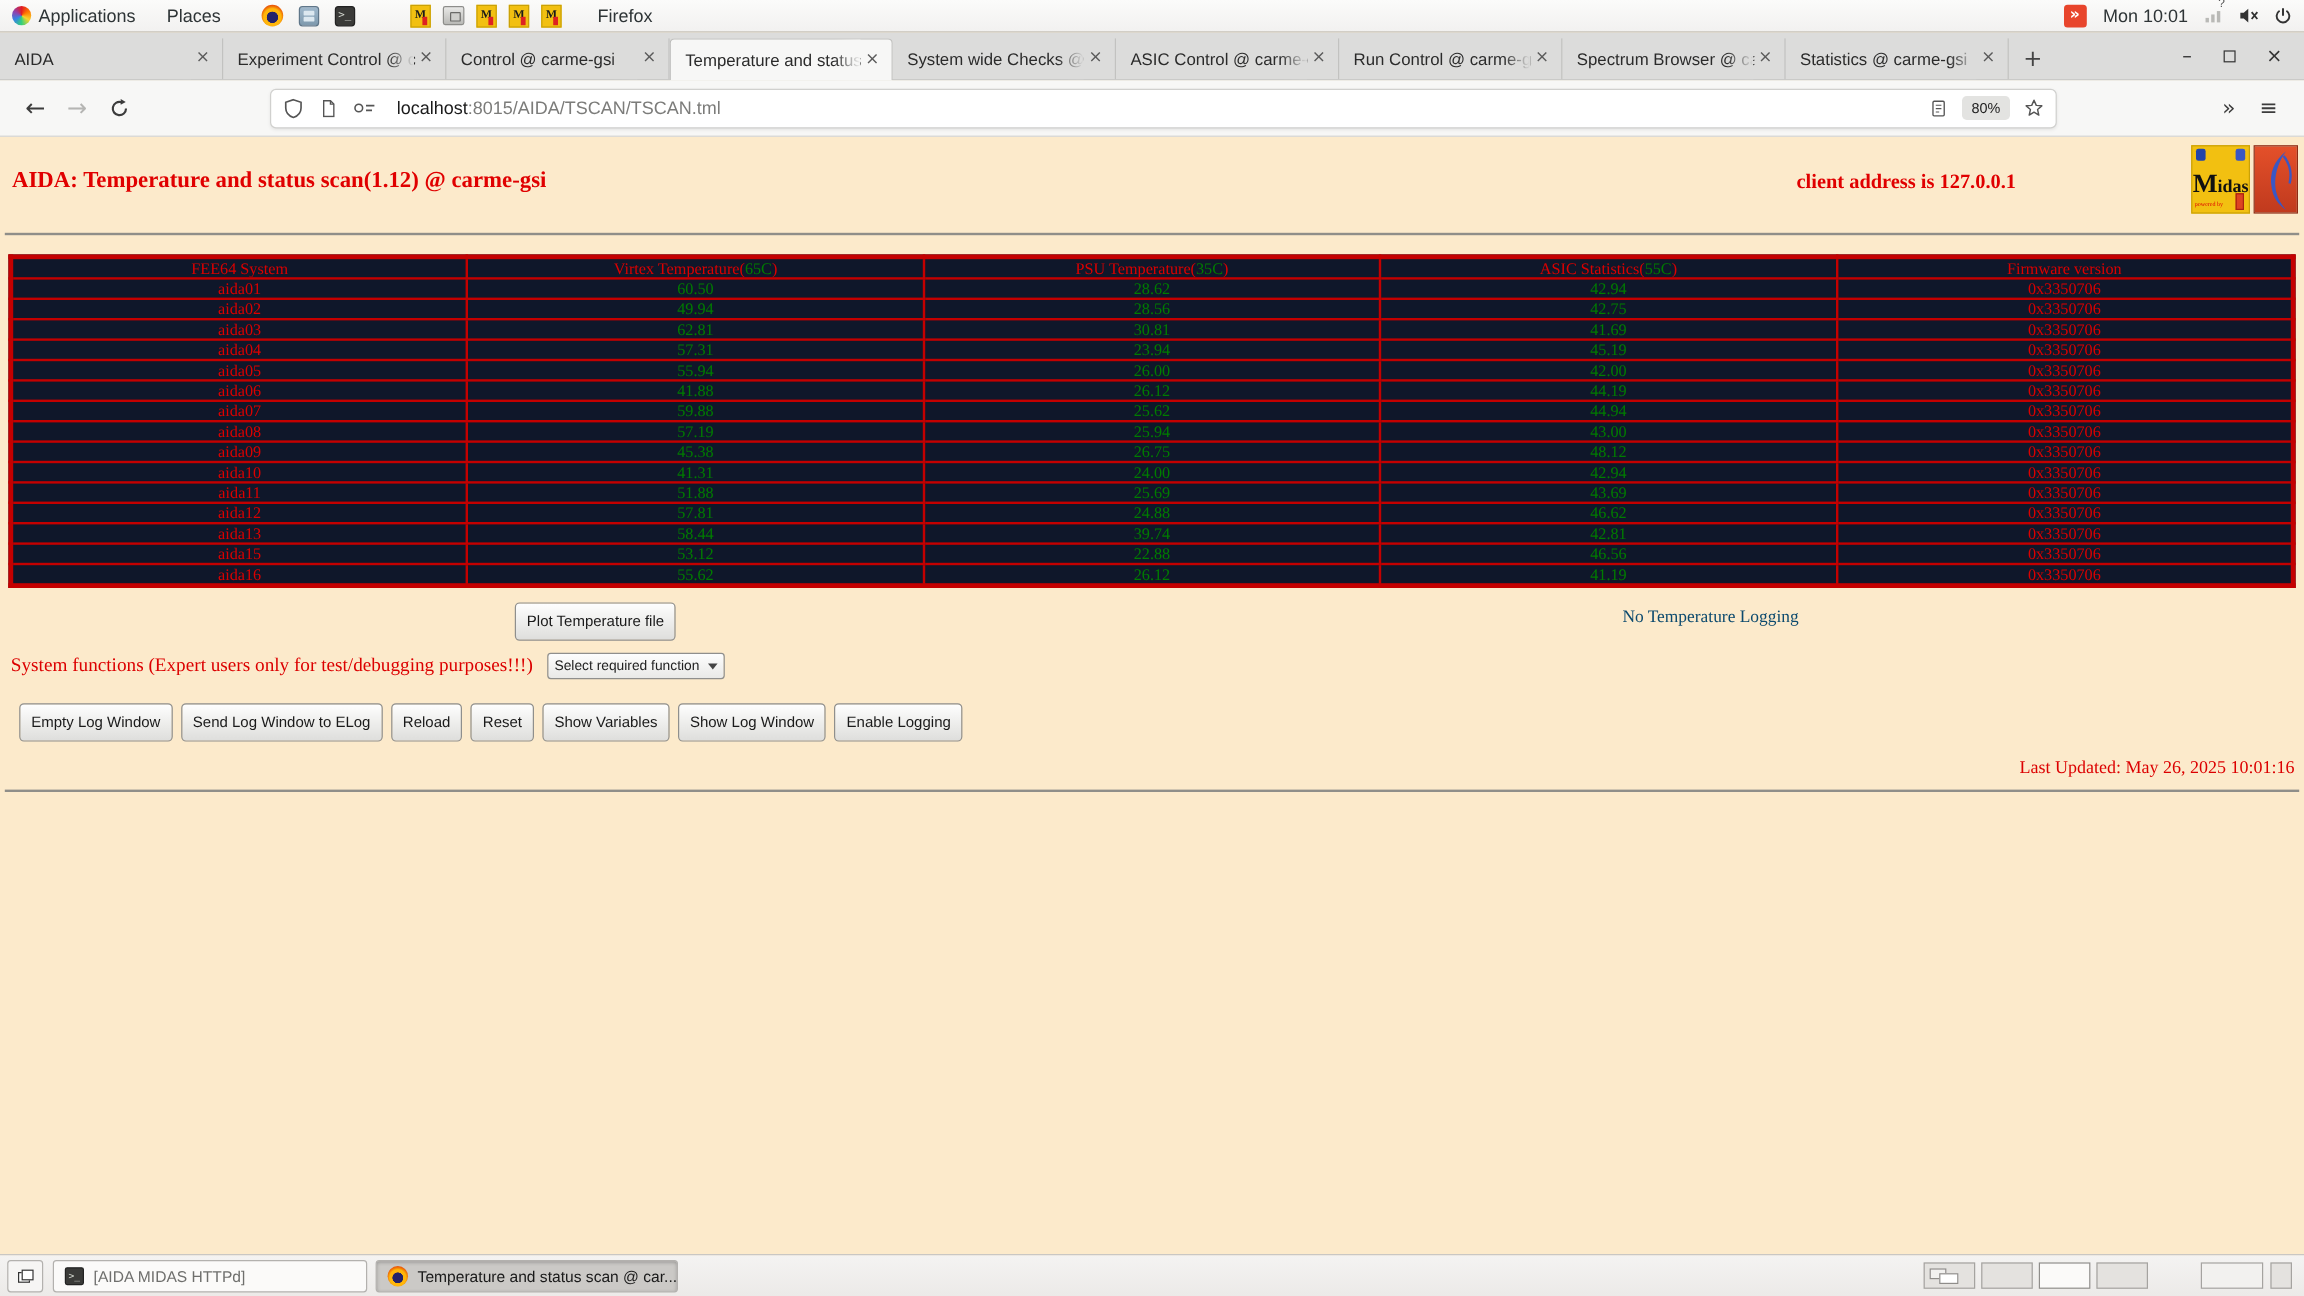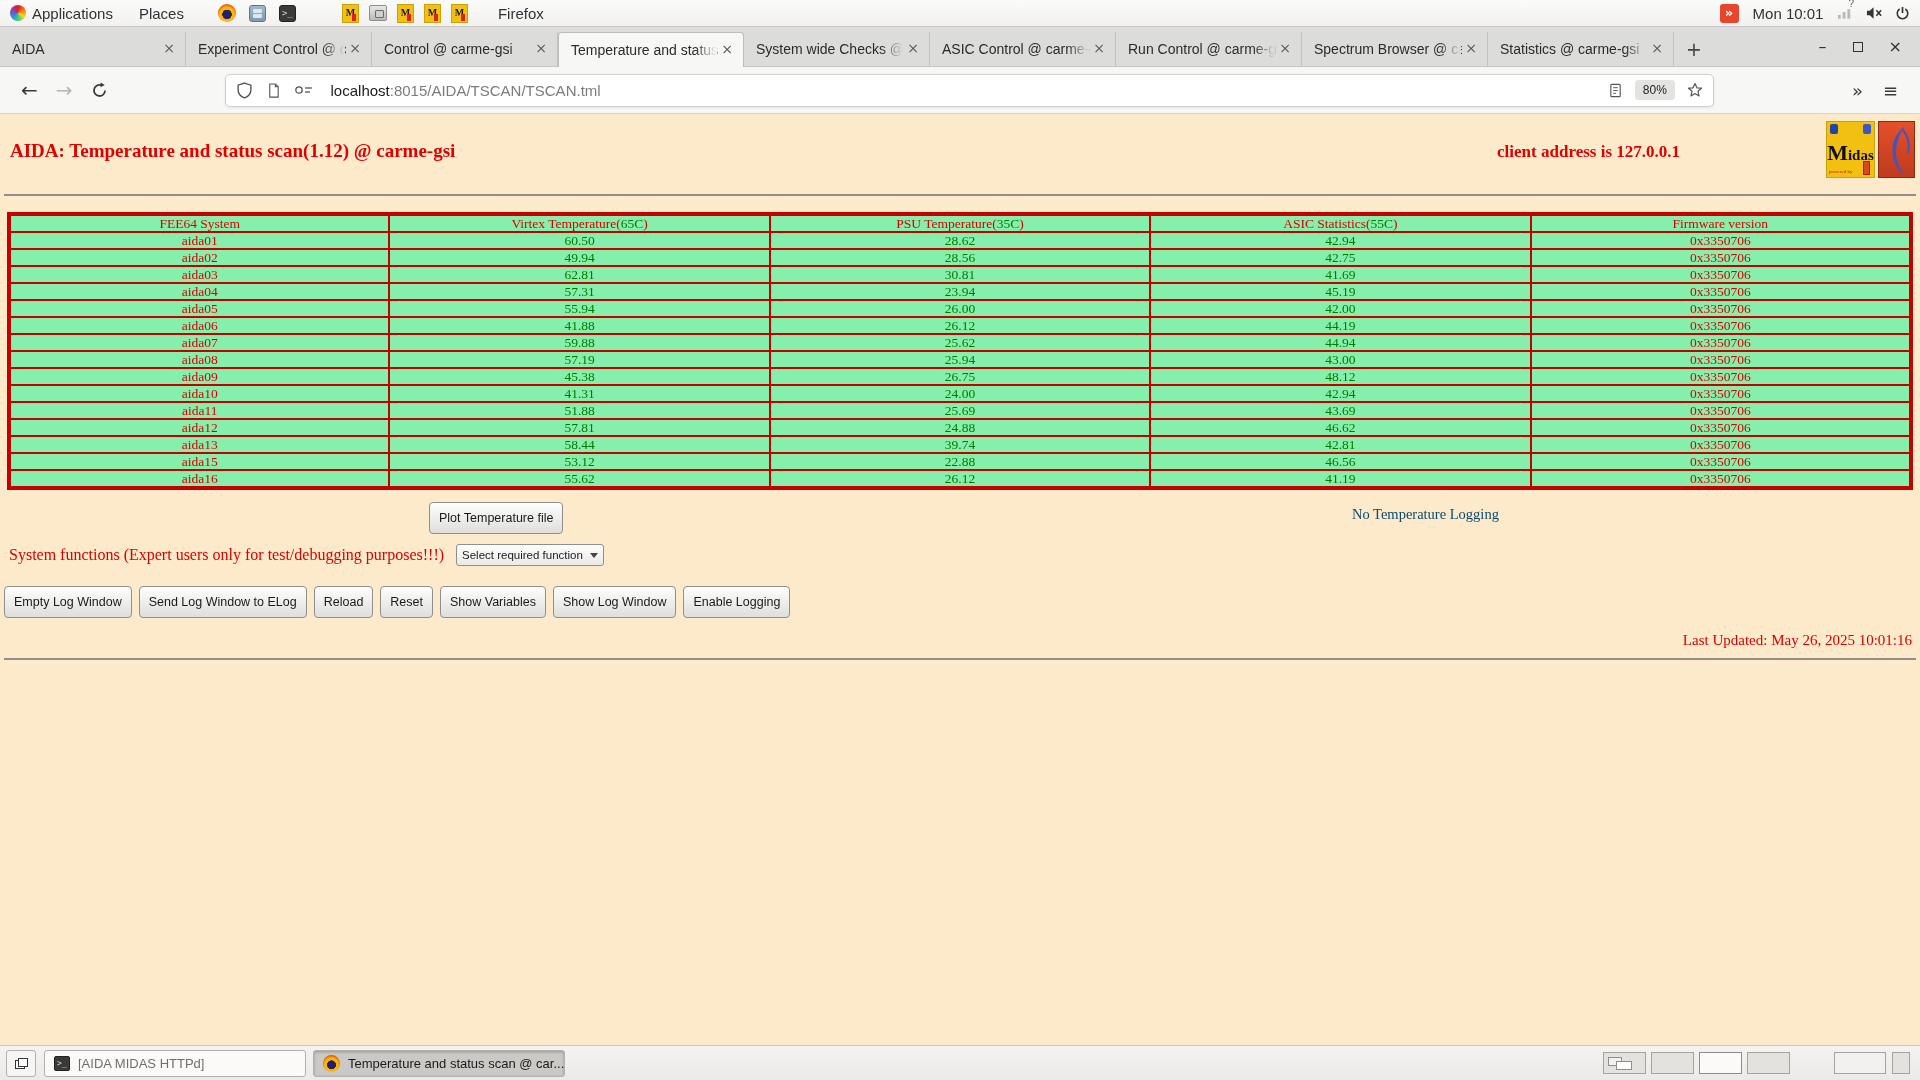--- a/index.html
+++ b/index.html
@@ -86,42 +86,42 @@
   #midas-logo .shield1,#midas-logo .shield2 { position:absolute; top:2px; width:8px; height:10px; background:#2244aa; border-radius:2px;}
   #midas-logo .shield1 { left:3px;} #midas-logo .shield2 { right:3px; background:#3a57c4;}
   #midas-logo .pby { position:absolute; left:2px; bottom:3px; font-size:5px; color:#d00; line-height:1;}
   #midas-logo .bottle { position:absolute; right:4px; bottom:2px; width:7px; height:14px; background:#d42; border:1px solid #a21;}
   #tcl-logo { width:37px; height:57px; background:linear-gradient(#e4502a,#c03a1e); border:1px solid #8d2a14; position:relative; overflow:hidden;}
   #tcl-logo svg { position:absolute; left:2px; top:2px;}
   #tcl-logo .tcl-word { position:absolute; left:3px; bottom:2px; font-size:7px; color:#ffd34d; font-weight:bold;}
   .rule { height:2px; background:#8f8e89; margin:0 4px;}
 
   #temp-table { width:1906px; margin:16px auto 0 7px; border-collapse:collapse; table-layout:fixed;
-    border:4px solid #c40000; background:#86efac;}
+    border:4px solid #c40000; background:#0f172a;}
   #temp-table th, #temp-table td { border:2px solid #c40000; text-align:center;
     font-size:13.5px; height:16px; line-height:15px; padding:0; font-weight:normal;
     font-family:"Liberation Serif", serif; overflow:hidden; white-space:nowrap;}
   .red { color:#dc0000;} .green { color:#007c00;}
 
   #plot-row { position:relative; height:46px;}
   .gbtn { background:linear-gradient(#fefefe,#ebebe9 60%,#dededc); border:1px solid #8f8f8d;
     border-radius:4px; color:#1a1a1a; font-size:12.5px; font-family:"Liberation Sans",sans-serif;
     padding:8px 9px; cursor:default;}
   #plot-btn { position:absolute; left:429px; top:12px;}
   #no-logging { position:absolute; left:1352px; top:16px; font-size:14.5px; color:#0c4a6e;}
 
   #sysfunc-row { display:flex; align-items:center; gap:12px; margin:6px 0 0 9px; height:26px;}
   #sysfunc-label { font-size:16px; color:#dc0000;}
   #func-select { width:148px; height:22px; background:linear-gradient(#fdfdfd,#e9e9e7);
     border:1px solid #8f8f8d; border-radius:3px; display:flex; align-items:center;
     font-family:"Liberation Sans",sans-serif; font-size:11.5px; color:#222; padding:0 5px; justify-content:space-between;}
   .sel-arrow { width:0; height:0; border-left:4px solid transparent; border-right:4px solid transparent;
     border-top:5px solid #444; margin-left:4px;}
 
-  #action-buttons { display:flex; gap:7px; margin:18px 0 0 4px;}
+  #action-buttons { display:flex; gap:7px; margin:18px 0 0 16px;}
   #last-updated { text-align:right; padding-right:8px; margin-top:14px; font-size:15px; color:#dc0000;}
   #rule2 { margin-top:9px;}
 
   
   #taskbar { position:absolute; left:0; bottom:0; width:100%; height:35px;
     background:linear-gradient(#f4f3f2,#eceae8); border-top:1px solid #c9c7c4;
     display:flex; align-items:center; padding:0 6px; z-index:50;}
   #show-desktop { width:30px; height:27px; border:1px solid #b3b1ae; border-radius:3px; background:#f6f5f4;
     display:flex; align-items:center; justify-content:center; margin-right:8px;}
   .sd-glyph { position:relative; width:13px; height:11px;}

